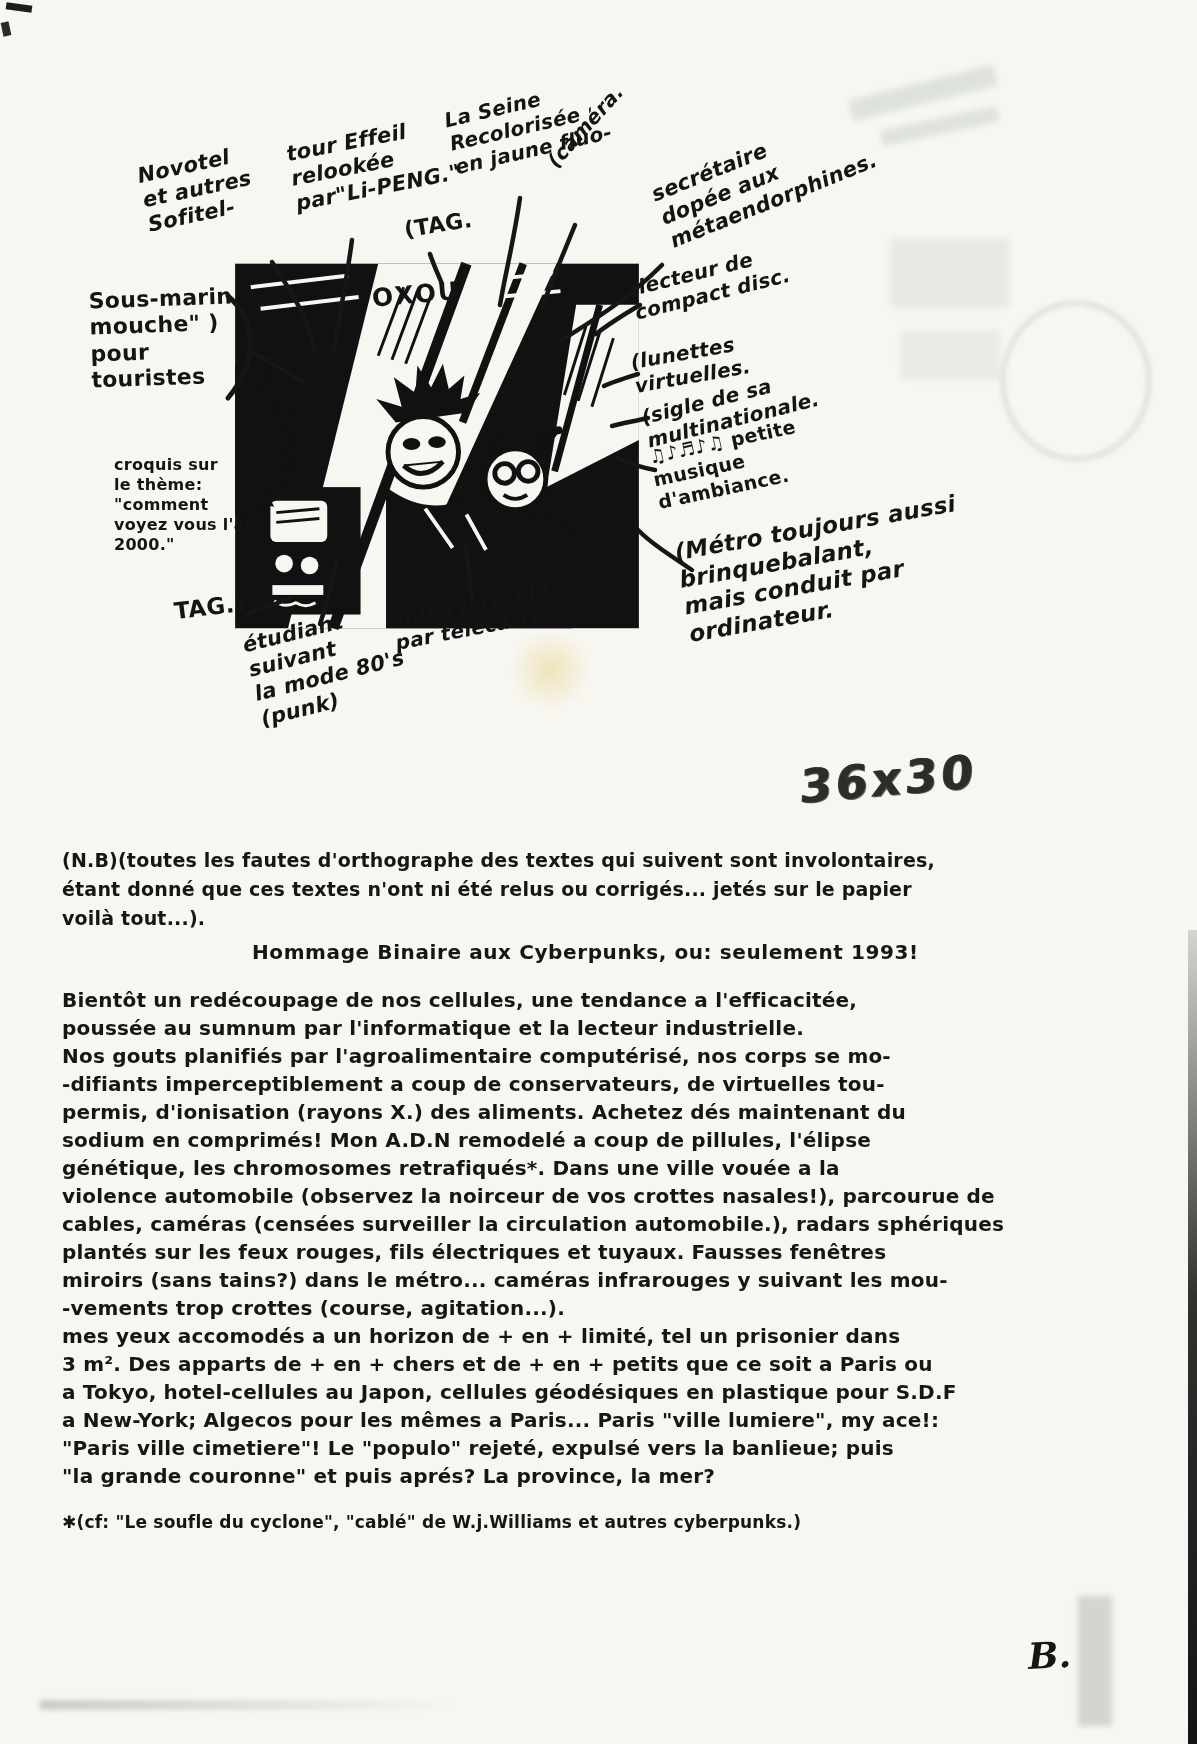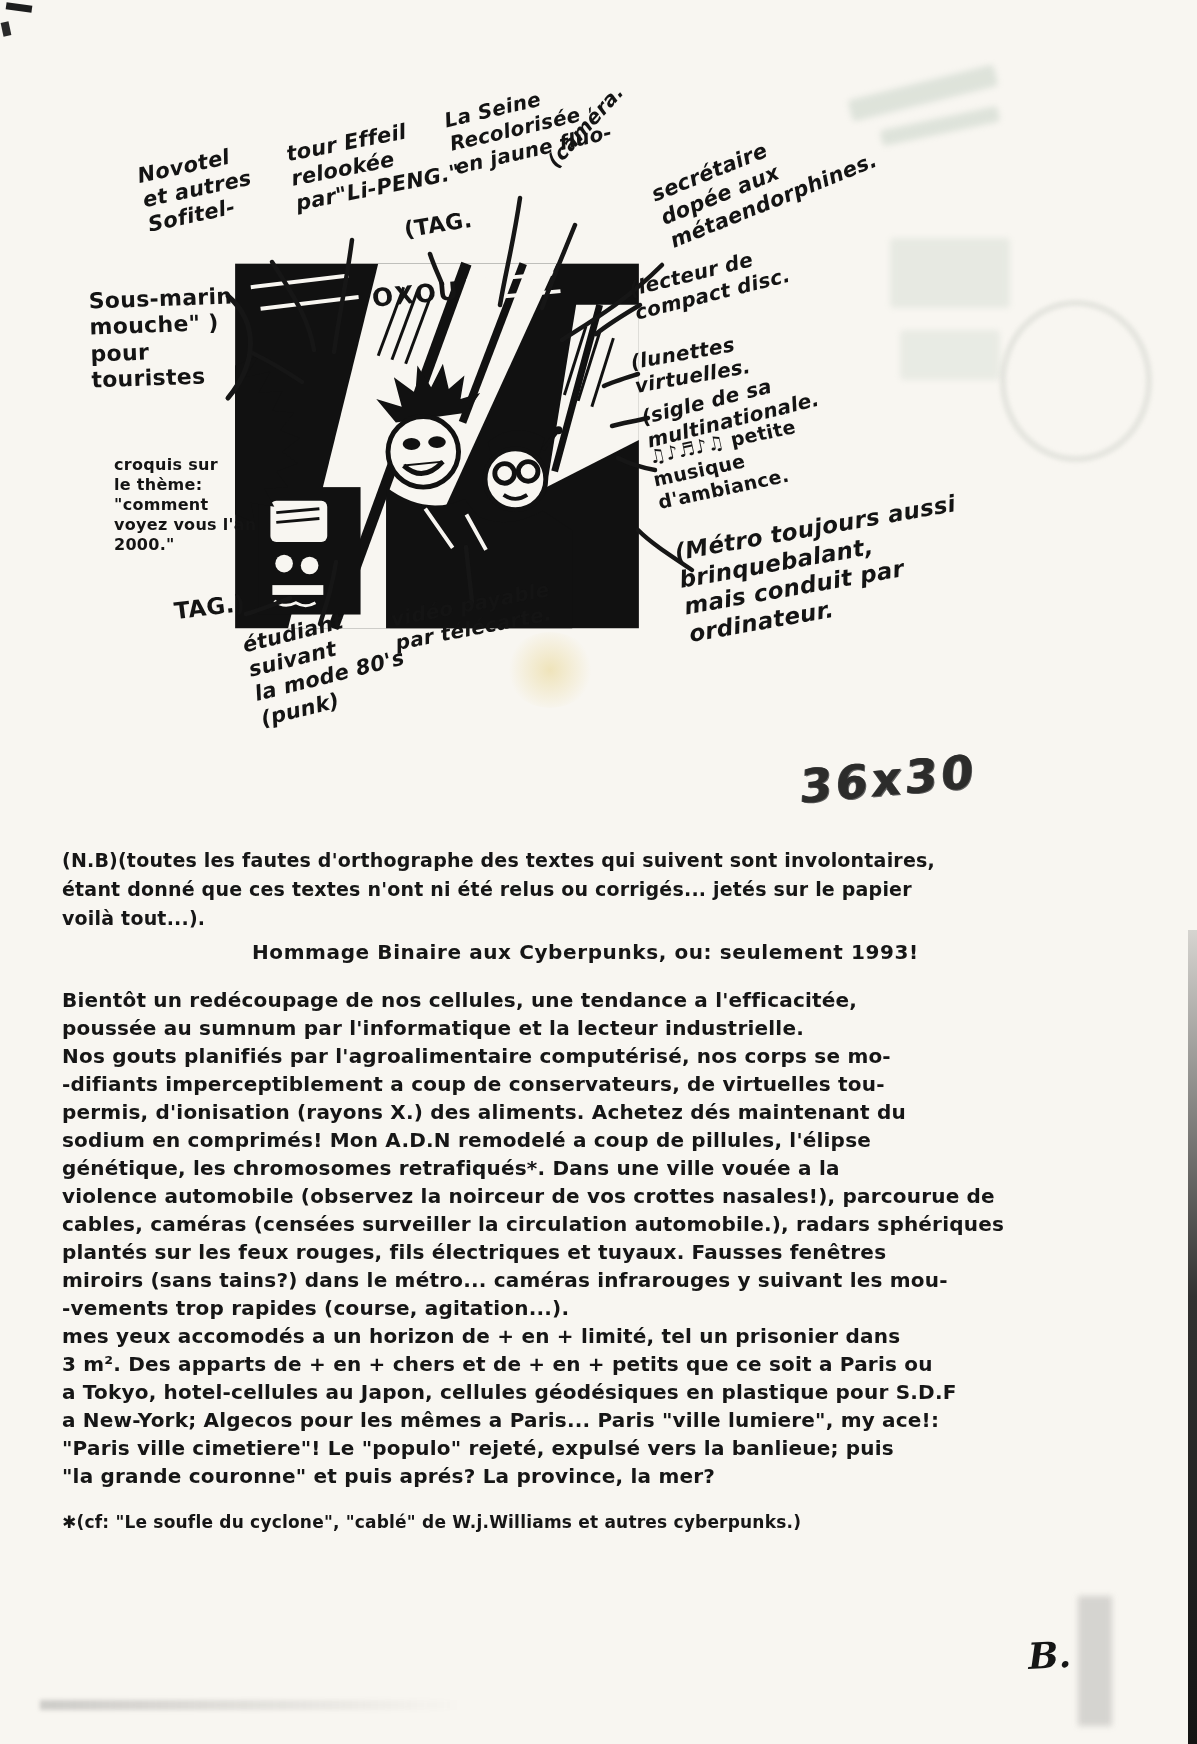--- a/index.html
+++ b/index.html
@@ -236,21 +236,21 @@
   <div class="bodyline" style="top:1016px">poussée au sumnum par l'informatique et la lecteur industrielle.</div>
   <div class="bodyline" style="top:1044px">Nos gouts planifiés par l'agroalimentaire computérisé, nos corps se mo-</div>
   <div class="bodyline" style="top:1072px">-difiants imperceptiblement a coup de conservateurs, de virtuelles tou-</div>
   <div class="bodyline" style="top:1100px">permis, d'ionisation (rayons X.) des aliments. Achetez dés maintenant du</div>
   <div class="bodyline" style="top:1128px">sodium en comprimés! Mon A.D.N remodelé a coup de pillules, l'élipse</div>
   <div class="bodyline" style="top:1156px">génétique, les chromosomes retrafiqués*. Dans une ville vouée a la</div>
   <div class="bodyline" style="top:1184px">violence automobile (observez la noirceur de vos crottes nasales!), parcourue de</div>
   <div class="bodyline" style="top:1212px">cables, caméras (censées surveiller la circulation automobile.), radars sphériques</div>
   <div class="bodyline" style="top:1240px">plantés sur les feux rouges, fils électriques et tuyaux. Fausses fenêtres</div>
   <div class="bodyline" style="top:1268px">miroirs (sans tains?) dans le métro... caméras infrarouges y suivant les mou-</div>
-  <div class="bodyline" style="top:1296px">-vements trop rapides (course, agitation...).</div>
+  <div class="bodyline" style="top:1296px">-vements trop crottes (course, agitation...).</div>
   <div class="bodyline" style="top:1324px">mes yeux accomodés a un horizon de + en + limité, tel un prisonier dans</div>
   <div class="bodyline" style="top:1352px">3 m². Des apparts de + en + chers et de + en + petits que ce soit a Paris ou</div>
   <div class="bodyline" style="top:1380px">a Tokyo, hotel-cellules au Japon, cellules géodésiques en plastique pour S.D.F</div>
   <div class="bodyline" style="top:1408px">a New-York; Algecos pour les mêmes a Paris... Paris "ville lumiere", my ace!:</div>
   <div class="bodyline" style="top:1436px">"Paris ville cimetiere"! Le "populo" rejeté, expulsé vers la banlieue; puis</div>
   <div class="bodyline" style="top:1464px">"la grande couronne" et puis aprés? La province, la mer?</div>
 
   <div id="footnote">✱(cf: "Le soufle du cyclone", "cablé" de W.j.Williams et autres cyberpunks.)</div>
 
   <div id="signature">B.</div>

